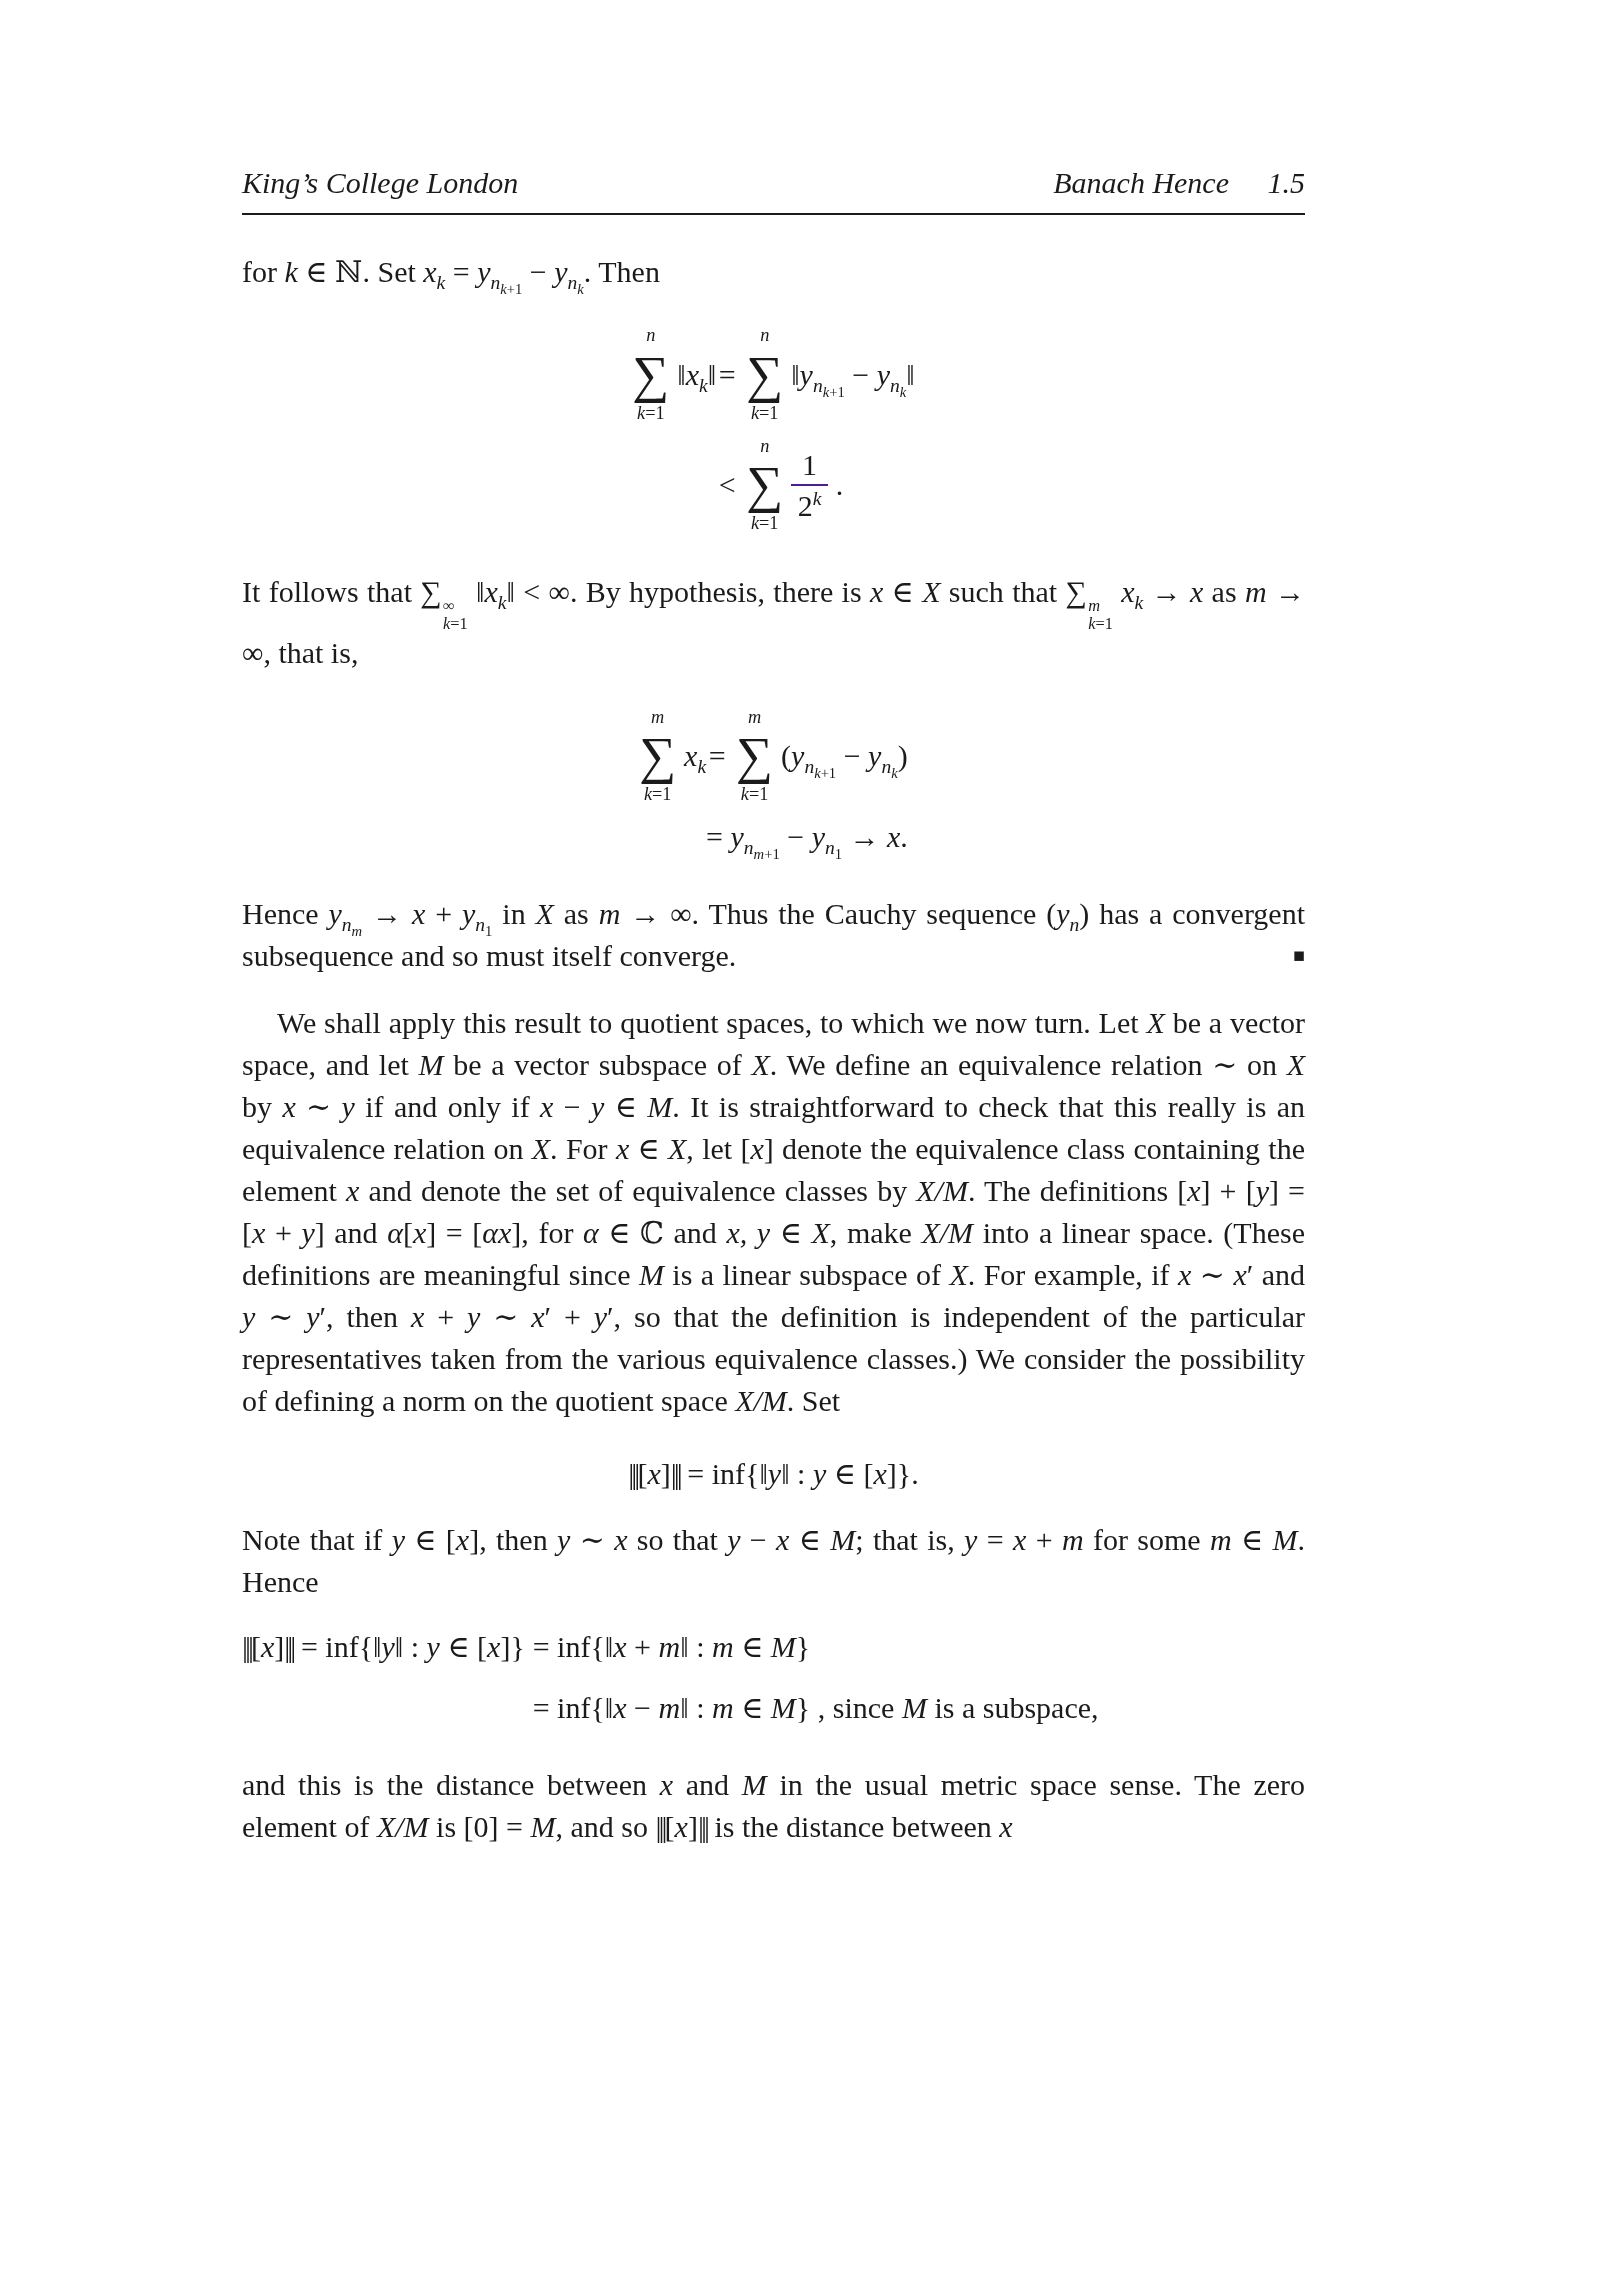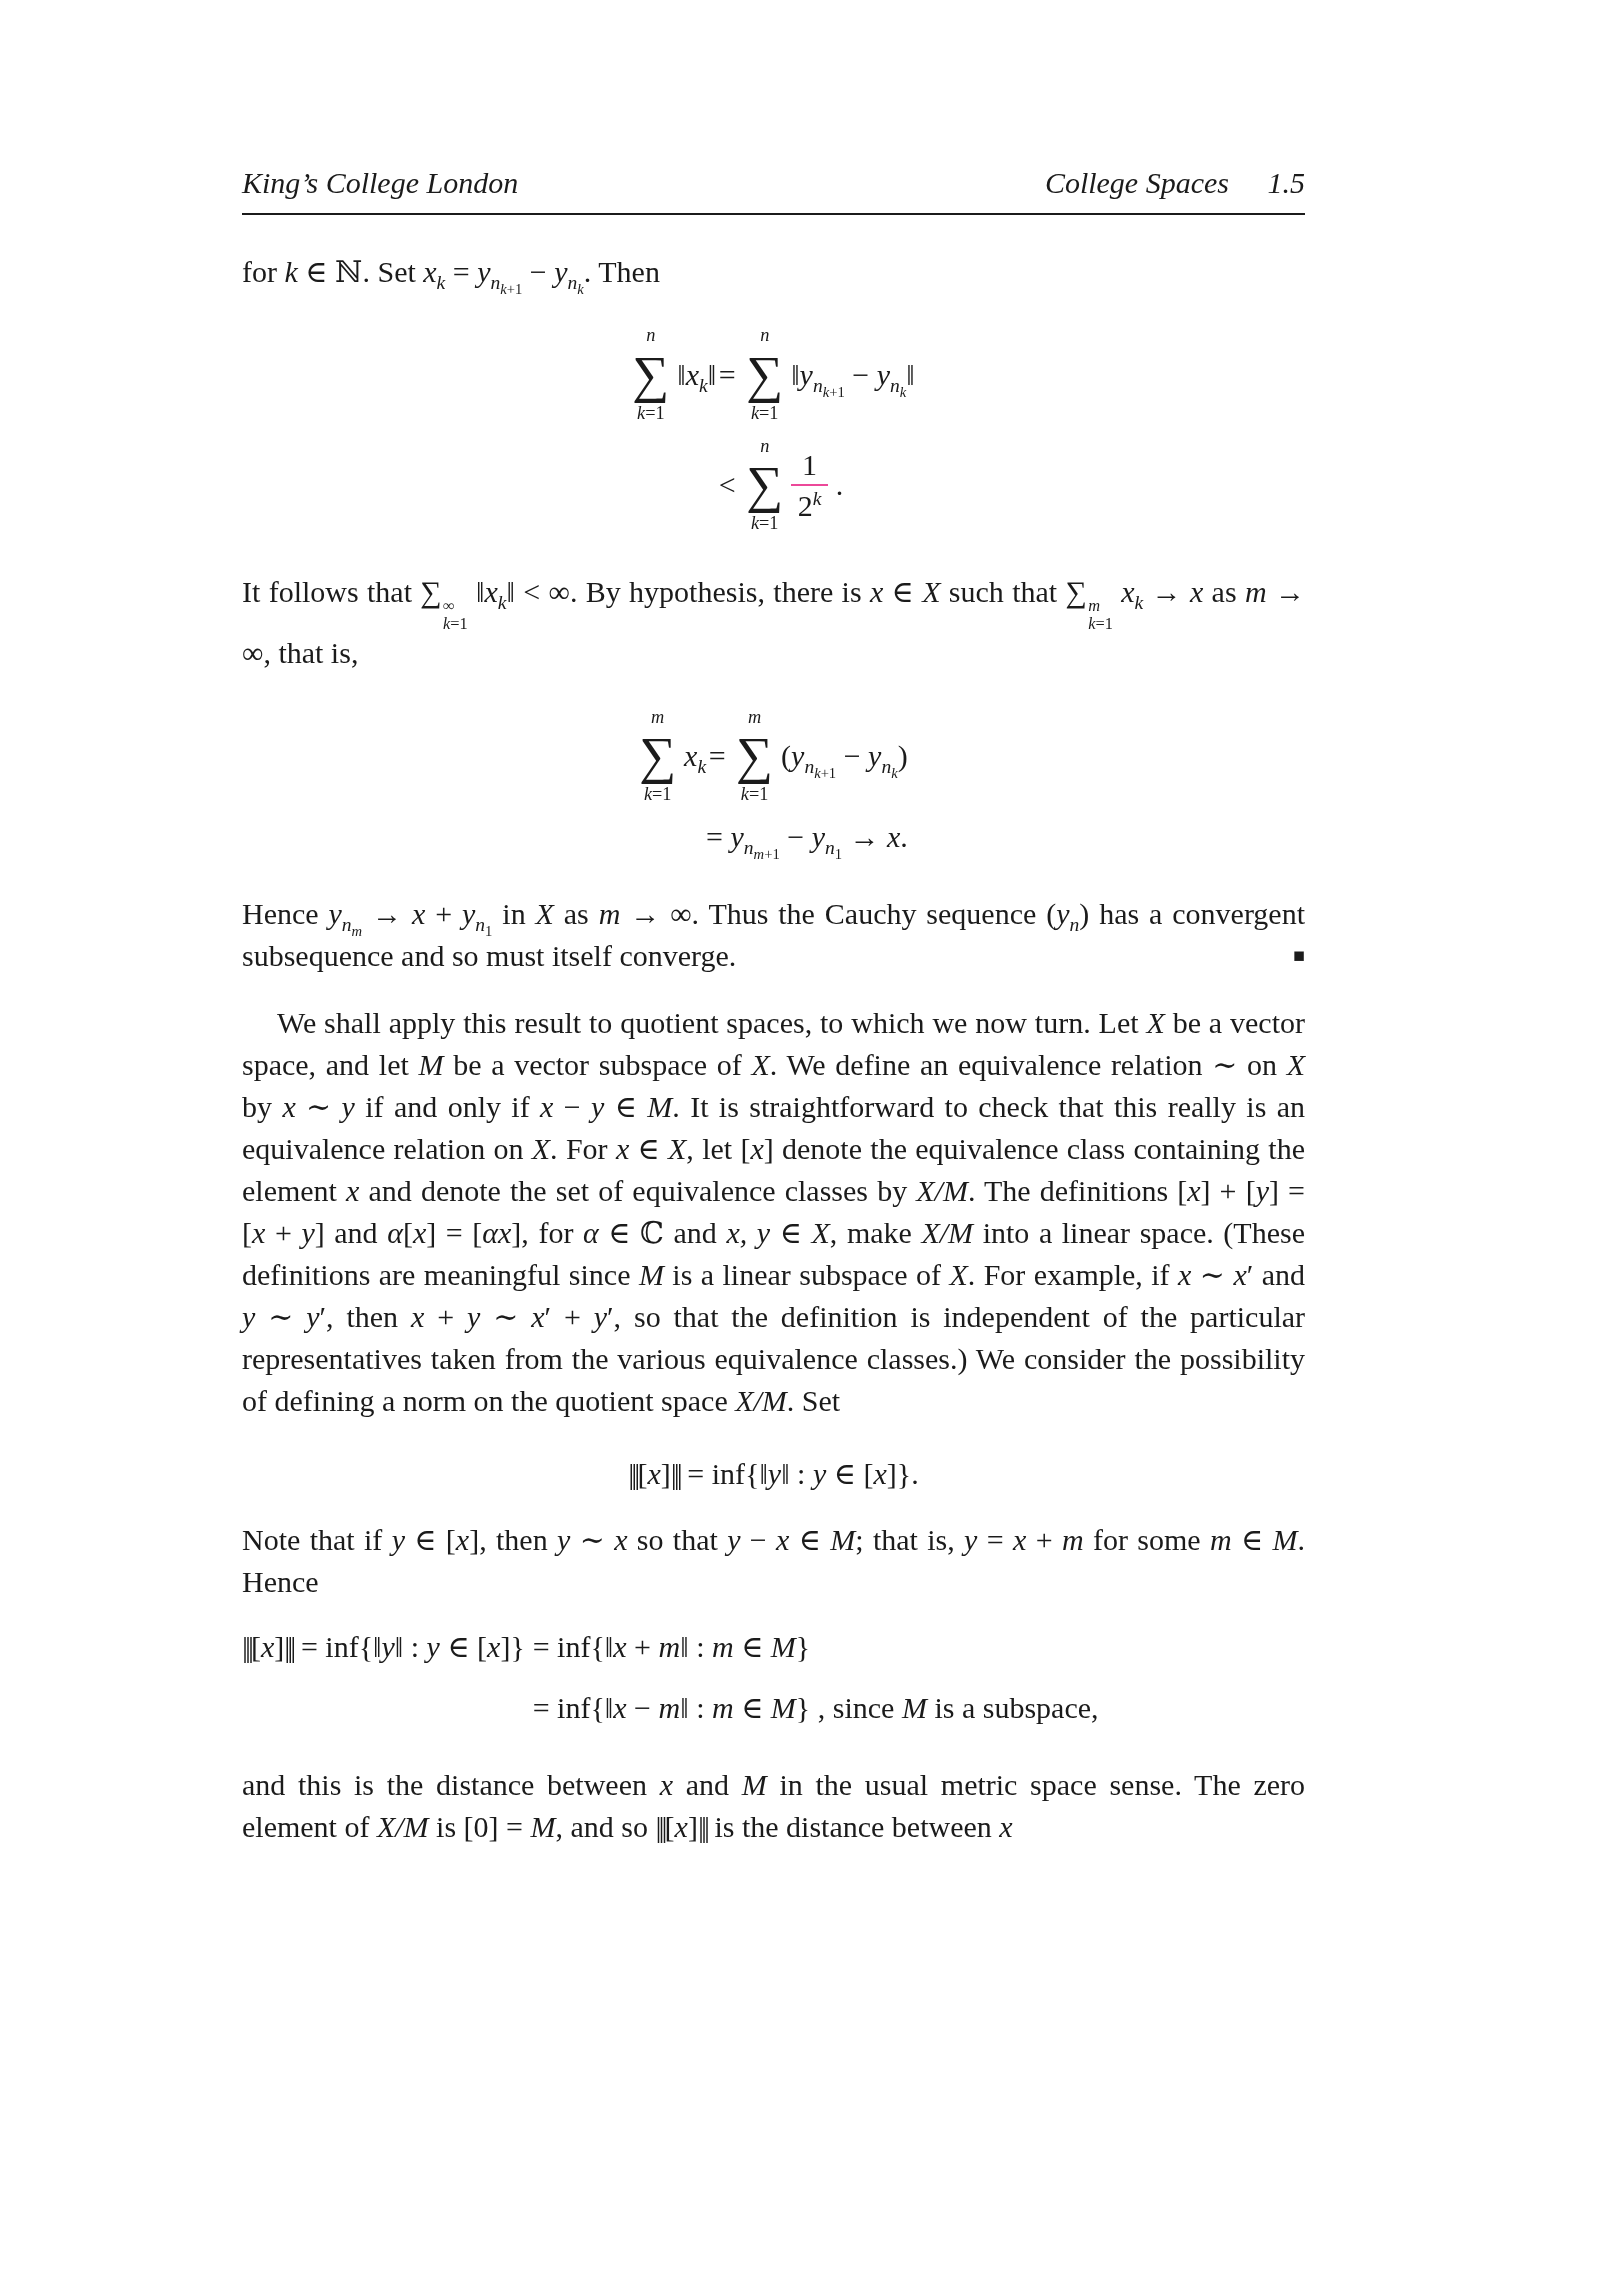--- a/index.html
+++ b/index.html
@@ -33,21 +33,21 @@
   }
   .disp .fx { display: flex; align-items: center; gap: 7.9px; }
   .disp .l { justify-self: end; }
   .disp .r { justify-self: start; }
   .rel { padding: 0 2.6px; }
   .sum { display: inline-flex; flex-direction: column; align-items: center; line-height: 1; }
   .sum .lim { font-size: 18.3px; line-height: 21px; padding: 1.3px 0; }
   .sum .sig { font-size: 52px; line-height: 54px; }
   .frac { display: inline-flex; flex-direction: column; align-items: center; line-height: 1.1; }
   .frac .fr-num { padding: 0 6.5px 2.6px 6.5px; }
-  .frac .fr-den { border-top: 2px solid #ec4899; padding: 3.3px 6.5px 0 6.5px; }
+  .frac .fr-den { border-top: 2px solid #4c1d95; padding: 3.3px 6.5px 0 6.5px; }
   .ctr { text-align: center; margin: 31px 0 24px 0; }
   .eqleft { justify-content: start; row-gap: 19.6px; column-gap: 7.9px; margin: 23px 0 35px 0; }
   .eqleft .cell { display: inline-block; }
   
   sub, sup { font-size: 0.65em; line-height: 0; }
   sub sub { font-size: 0.75em; }
   .st {
     display: inline-flex; flex-direction: column; align-items: flex-start;
     font-size: 16.4px; line-height: 17.7px; vertical-align: -9.2px; padding-left: 1.3px;
   }
@@ -55,21 +55,21 @@
   .qed { float: right; font-size: 19.6px; line-height: 42px; }
 </style>
 </head>
 <body>
 
 <div class="page">
 
   <div class="hdr">
     <span>King’s College London</span>
     <span class="hdr-right">
-      <span>College Spaces</span>
+      <span>Banach Hence</span>
       <span class="hdr-num">1.5</span>
     </span>
   </div>
   <hr class="rule">
 
   <p class="p1">for <i>k</i> ∈ ℕ. Set <i>x</i><sub><i>k</i></sub> = <i>y</i><sub><i>n</i><sub><i>k</i>+1</sub></sub> − <i>y</i><sub><i>n</i><sub><i>k</i></sub></sub>.  Then</p>
 
   <div class="disp">
     <span class="fx l">
       <span class="sum">

